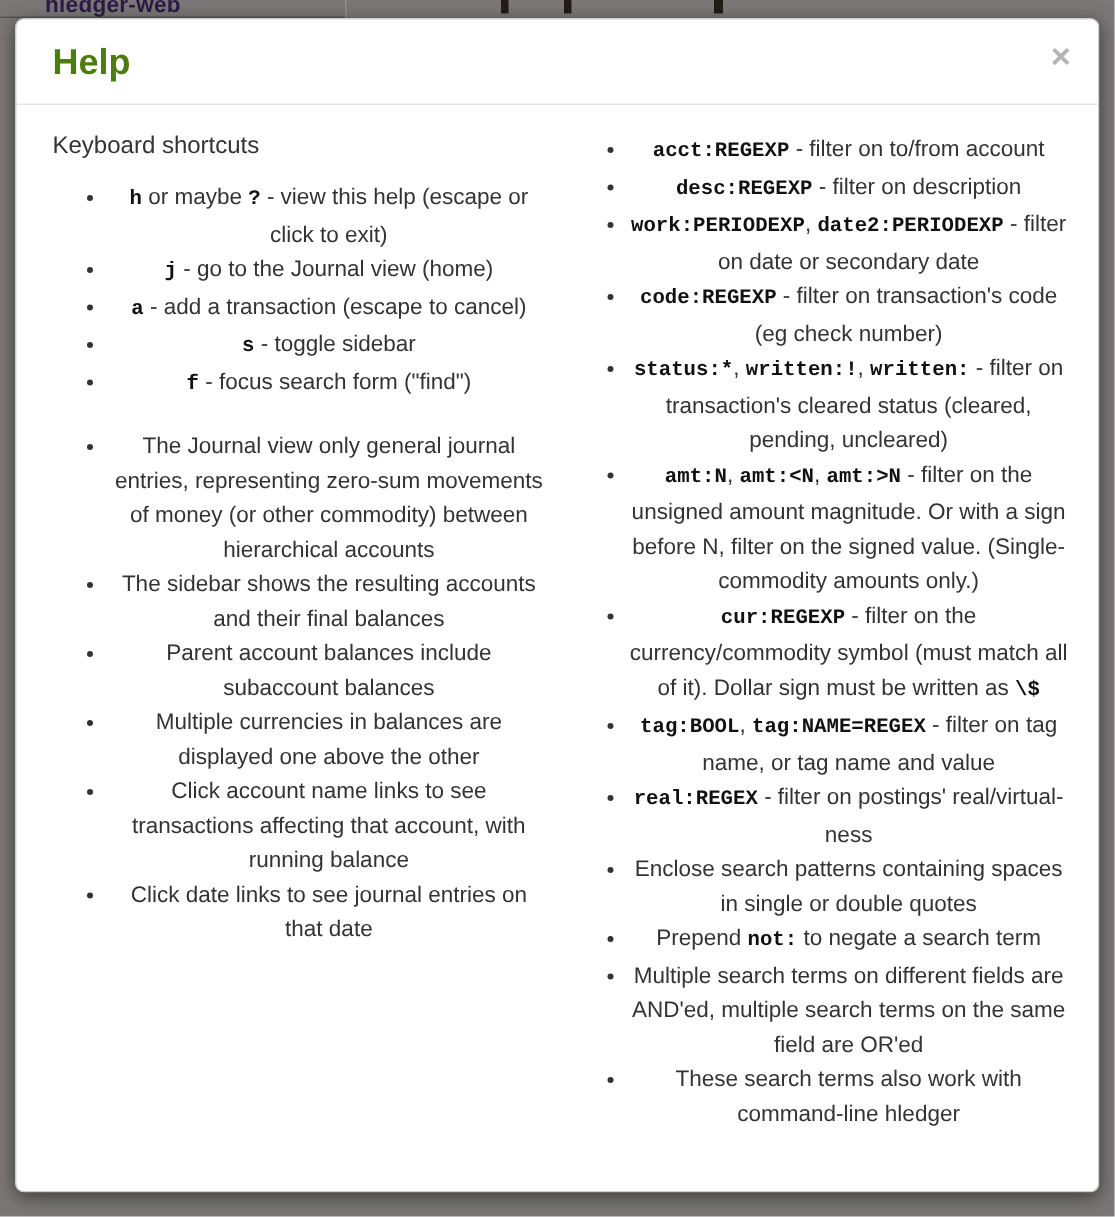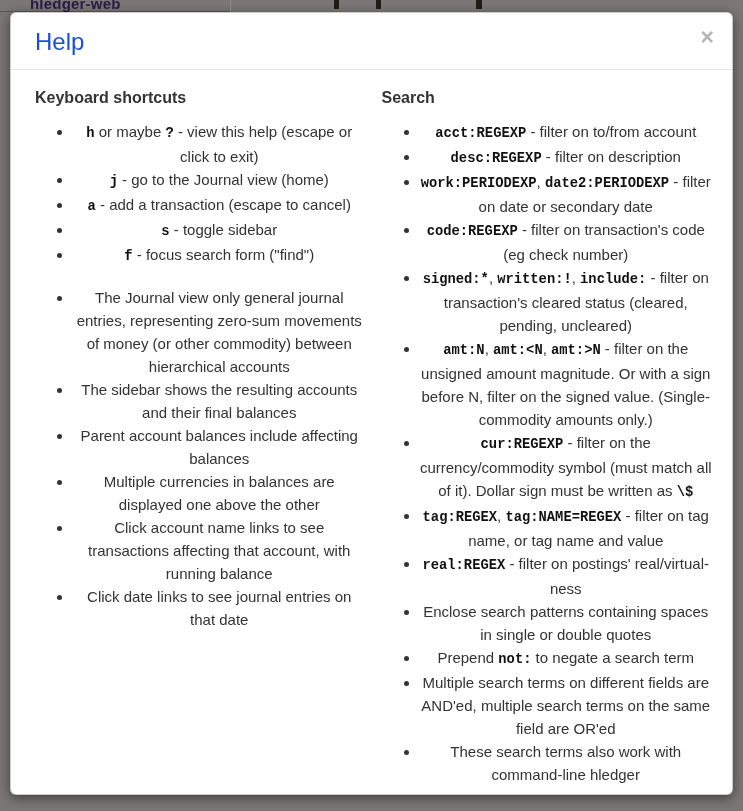--- a/index.html
+++ b/index.html
@@ -49,22 +49,22 @@
     box-shadow:0 3px 12px rgba(0,0,0,0.5);
     overflow:hidden;
   }
   .modal-header {
     position:relative;
     padding:15px 20px 14px 24px;
     border-bottom:1px solid #e5e5e5;
   }
   .modal-title {
     font-size:24px;
-    font-weight:normal;
-    color:#1d4ed8;
+    font-weight:bold;
+    color:#4d7c0f;
     line-height:27px;
   }
   .close-button {
     position:absolute; top:14px; right:18px;
     background:none; border:none;
     font-family:"Liberation Sans", sans-serif;
     font-size:23px; font-weight:bold;
     color:#b5b5b5;
     line-height:20px;
     cursor:pointer;
@@ -73,21 +73,21 @@
   .modal-body {
     padding:18px 20px 20px 24px;
     display:grid;
     grid-template-columns:1fr 1fr;
     column-gap:16px;
   }
   .help-column { min-width:0; }
 
   .section-heading {
     font-size:16px;
-    font-weight:bold;
+    font-weight:normal;
     color:#333;
     margin:0 0 13px 0;
     line-height:19px;
   }
   .section-heading + .help-list + .section-heading { margin-top:24px; }
   .help-list {
     list-style:disc;
     margin:0 0 18px 0;
     padding-left:38px;
   }
@@ -128,37 +128,36 @@
         <ul class="help-list">
           <li><code>h</code> or maybe <code>?</code> - view this help (escape or click to exit)</li>
           <li><code>j</code> - go to the Journal view (home)</li>
           <li><code>a</code> - add a transaction (escape to cancel)</li>
           <li><code>s</code> - toggle sidebar</li>
           <li><code>f</code> - focus search form ("find")</li>
         </ul>
         <ul class="help-list">
           <li>The Journal view only general journal entries, representing zero-sum movements of money (or other commodity) between hierarchical accounts</li>
           <li>The sidebar shows the resulting accounts and their final balances</li>
-          <li>Parent account balances include affecting balances</li>
+          <li>Parent account balances include subaccount balances</li>
           <li>Multiple currencies in balances are displayed one above the other</li>
           <li>Click account name links to see transactions affecting that account, with running balance</li>
           <li>Click date links to see journal entries on that date</li>
         </ul>
       </div>
     <div class="help-column">
-        <h4 class="section-heading">Search</h4>
         <ul class="help-list">
           <li><code>acct:REGEXP</code> - filter on to/from account</li>
           <li><code>desc:REGEXP</code> - filter on description</li>
           <li><code>work:PERIODEXP</code>, <code>date2:PERIODEXP</code> - filter on date or secondary date</li>
           <li><code>code:REGEXP</code> - filter on transaction's code (eg check number)</li>
-          <li><code>signed:*</code>, <code>written:!</code>, <code>include:</code> - filter on transaction's cleared status (cleared, pending, uncleared)</li>
+          <li><code>status:*</code>, <code>written:!</code>, <code>written:</code> - filter on transaction's cleared status (cleared, pending, uncleared)</li>
           <li><code>amt:N</code>, <code>amt:&lt;N</code>, <code>amt:&gt;N</code> - filter on the unsigned amount magnitude. Or with a sign before N, filter on the signed value. (Single-commodity amounts only.)</li>
           <li><code>cur:REGEXP</code> - filter on the currency/commodity symbol (must match all of it). Dollar sign must be written as <code>\$</code></li>
-          <li><code>tag:REGEX</code>, <code>tag:NAME=REGEX</code> - filter on tag name, or tag name and value</li>
+          <li><code>tag:BOOL</code>, <code>tag:NAME=REGEX</code> - filter on tag name, or tag name and value</li>
           <li><code>real:REGEX</code> - filter on postings' real/virtual-ness</li>
           <li>Enclose search patterns containing spaces in single or double quotes</li>
           <li>Prepend <code>not:</code> to negate a search term</li>
           <li>Multiple search terms on different fields are AND'ed, multiple search terms on the same field are OR'ed</li>
           <li>These search terms also work with command-line hledger</li>
         </ul>
       </div>
   </div>
 </div>
 

